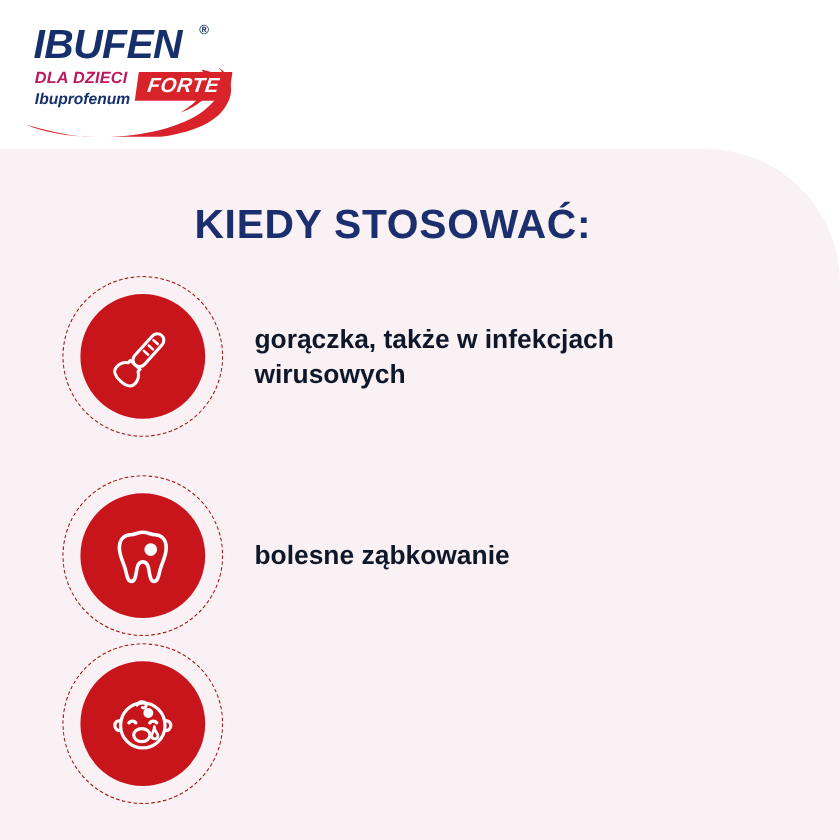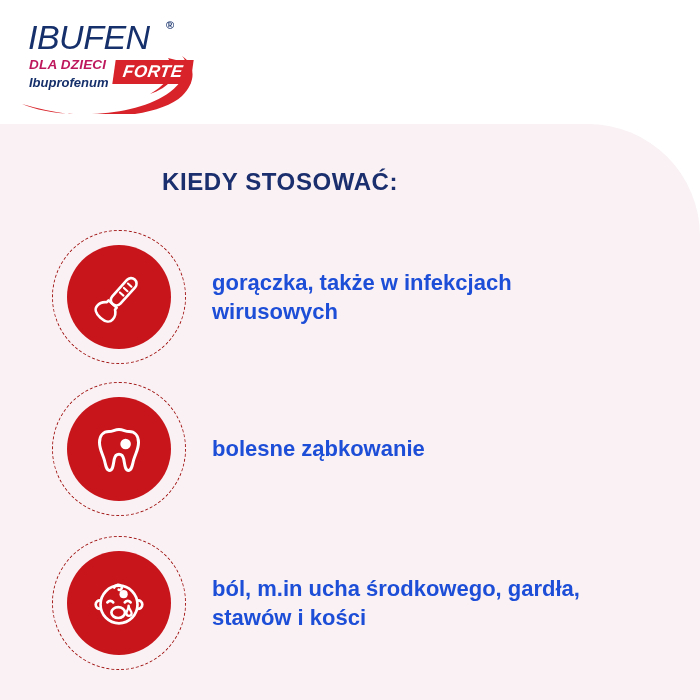--- a/index.html
+++ b/index.html
@@ -21,21 +21,21 @@
     left: 18px;
     top: 14px;
     width: 190px;
     height: 100px;
   }
   #logo-wordmark {
     position: absolute;
     left: 10px;
     top: 6px;
     font-size: 34px;
-    font-weight: 400;
+    font-weight: 700;
     font-style: italic;
     letter-spacing: -0.5px;
     color: #16306b;
     line-height: 1;
     white-space: nowrap;
   }
   #logo-reg {
     position: absolute;
     left: 148px;
     top: 6px;
@@ -99,38 +99,38 @@
     width: 700px;
     height: 576px;
     background: #f9f1f3;
     border-top-right-radius: 112px;
   }
 
   #section-heading {
     position: absolute;
     left: 162px;
     top: 46px;
-    font-size: 24px;
+    font-size: 34px;
     font-weight: 700;
     letter-spacing: 0.6px;
     color: #1b2f6e;
     line-height: 1;
     white-space: nowrap;
   }
 
   
   .benefit-row {
     position: absolute;
     left: 52px;
     width: 600px;
     display: flex;
     align-items: center;
   }
   #benefit-row-0 { top: 106px; }
-  #benefit-row-1 { top: 258px; }
+  #benefit-row-1 { top: 272px; }
   #benefit-row-2 { top: 412px; }
 
   .icon-ring {
     position: relative;
     width: 134px;
     height: 134px;
     flex: 0 0 134px;
     border-radius: 50%;
     border: 1.6px dashed #a31818;
     display: flex;
@@ -146,21 +146,21 @@
     display: flex;
     align-items: center;
     justify-content: center;
   }
   .icon-disc svg { display: block; }
 
   .benefit-text {
     margin-left: 26px;
     font-size: 22px;
     font-weight: 600;
-    color: #1d4ed8;
+    color: #0f172a;
     line-height: 1.33;
     max-width: 420px;
   }
 </style>
 </head>
 <body>
 
 <div id="logo-area">
 
   <svg id="logo-swoosh" viewBox="0 0 190 60" aria-hidden="true">
@@ -217,16 +217,15 @@
           <path d="M47.2 26.5 C50.4 26.2 52.3 28 52.3 30.6 C52.3 33.3 50.2 35.2 47 34.8" fill="none" stroke="#ffffff" stroke-width="2.7"></path>
           <path d="M24.2 13.6 C25.4 10.4 29.8 9.8 31.4 12.2 C32.8 14.4 30.6 16.8 28.6 15.6" fill="none" stroke="#ffffff" stroke-width="2.5" stroke-linecap="round"></path>
           <circle cx="33.6" cy="20.2" r="4.1" fill="#ffffff"></circle>
           <path d="M17.4 28.4 C19 26.4 21.6 26.4 23.2 28.4" fill="none" stroke="#ffffff" stroke-width="2.7" stroke-linecap="round"></path>
           <path d="M34.8 28.4 C36.4 26.4 39 26.4 40.6 28.4" fill="none" stroke="#ffffff" stroke-width="2.7" stroke-linecap="round"></path>
           <ellipse cx="28.2" cy="38.6" rx="6.8" ry="5.4" fill="none" stroke="#ffffff" stroke-width="2.7"></ellipse>
           <path d="M38.6 31.6 C38.6 35.4 36.4 37 36.4 39.2 C36.4 40.8 37.6 41.8 39 41.8 C40.4 41.8 41.6 40.8 41.6 39.2 C41.6 37 38.6 35.4 38.6 31.6 Z" fill="none" stroke="#ffffff" stroke-width="2.3" stroke-linejoin="round"></path>
         </svg>
       </div>
     </div>
-    <div class="benefit-text">ból, m.in ucha środkowego, gardła, stawów i kości</div>
   </div>
 
 </div>
 
 </body></html>

